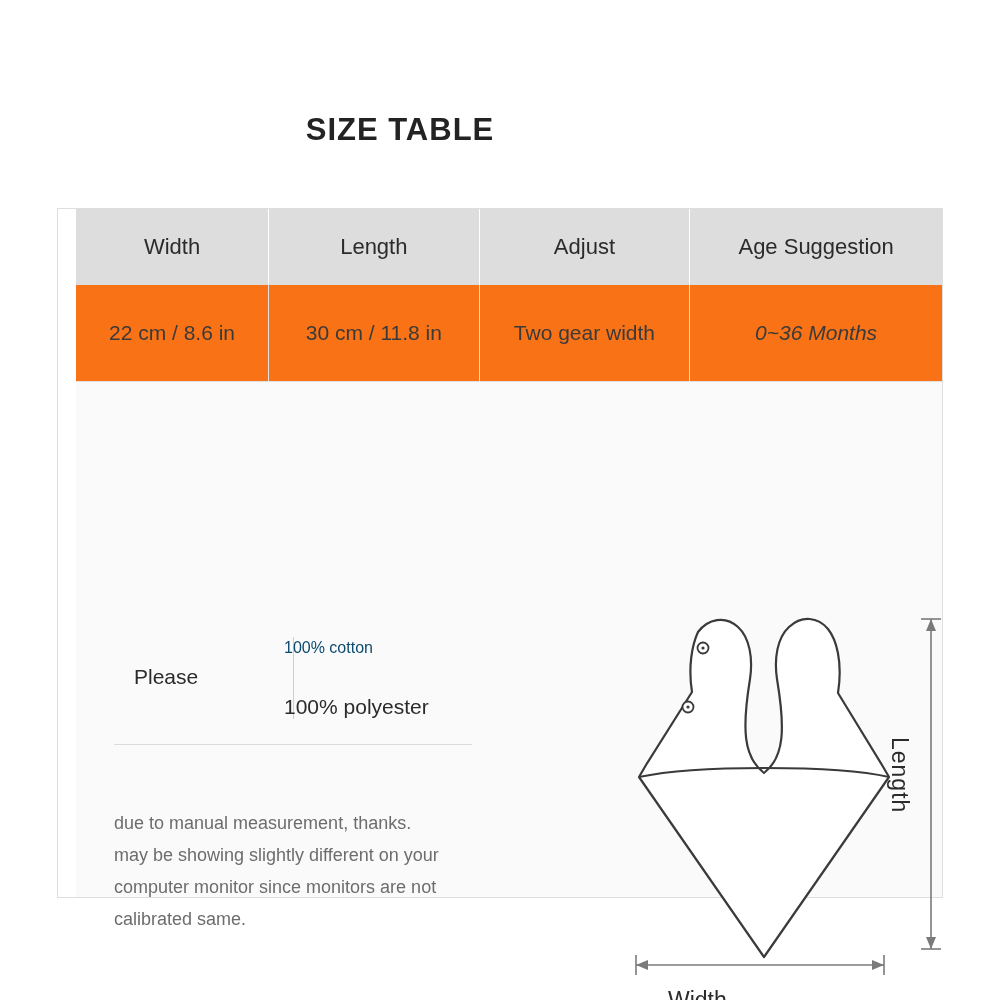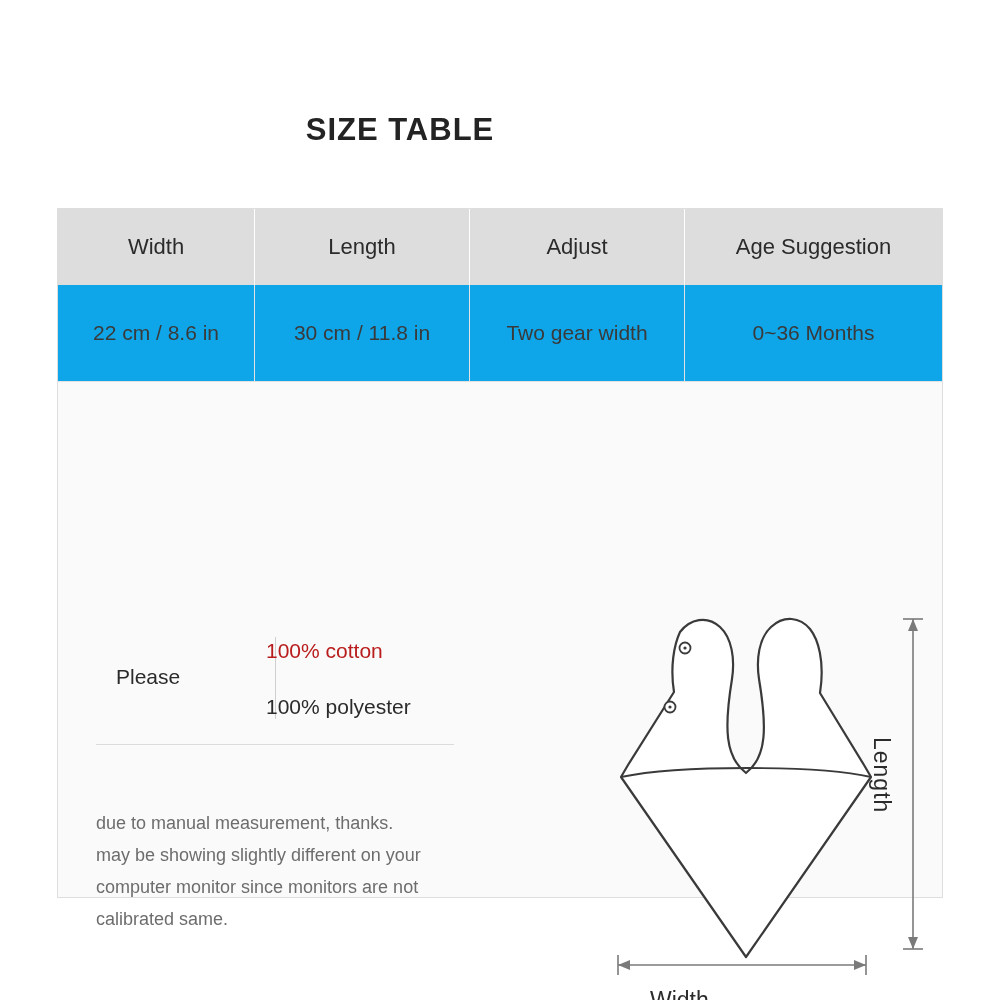--- a/index.html
+++ b/index.html
@@ -36,20 +36,21 @@
   }
 
   
   .table-wrap {
     position: absolute;
     left: 57px;
     top: 208px;
     width: 886px;
     border: 1px solid #dedede;
     box-sizing: border-box;
+    padding-left: 18px;
   }
 
   .head-row {
     display: flex;
     background: #dddddd;
     height: 76px;
   }
   .head-cell {
     display: flex;
     align-items: center;
@@ -57,33 +58,33 @@
     font-size: 22px;
     color: #2b2b2b;
     box-sizing: border-box;
     border-right: 1px solid #ffffff;
   }
   .head-cell:last-child { border-right: none; }
 
   .val-row {
     display: flex;
     height: 96px;
-    background: #0ea5e9;
+    background: #f97316;
     border-bottom: 1px solid #e2e2e2;
   }
   .val-cell {
     display: flex;
     align-items: center;
     justify-content: center;
     font-size: 21px;
     color: #3a3a3a;
     box-sizing: border-box;
     border-right: 1px solid #e2e2e2;
   }
-  .val-cell:last-child { border-right: none; }
+  .val-cell:last-child { border-right: none; font-style: italic; }
 
   .c1 { width: 197px; }
   .c2 { width: 215px; }
   .c3 { width: 215px; }
   .c4 { width: 257px; }
 
   
   .lower {
     position: relative;
     height: 515px;
@@ -104,22 +105,22 @@
     top: 255px;
     width: 1px;
     height: 82px;
     background: #cfcfcf;
   }
 
   .fabric-val1 {
     position: absolute;
     left: 208px;
     top: 257px;
-    font-size: 21px;
-    color: #b91c1c;
+    font-size: 16px;
+    color: #0c4a6e;
   }
   .fabric-val2 {
     position: absolute;
     left: 208px;
     top: 313px;
     font-size: 21px;
     color: #2b2b2b;
   }
 
   .hr {

